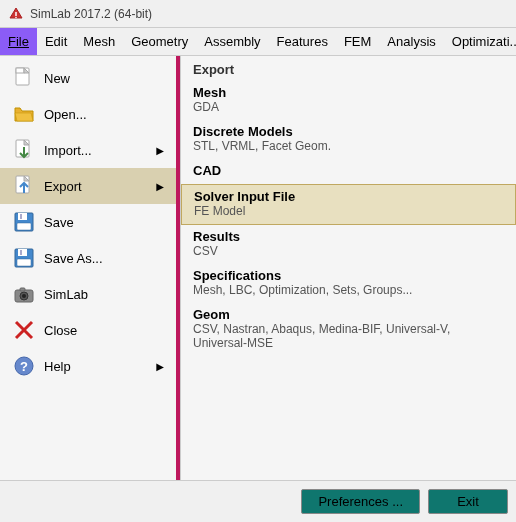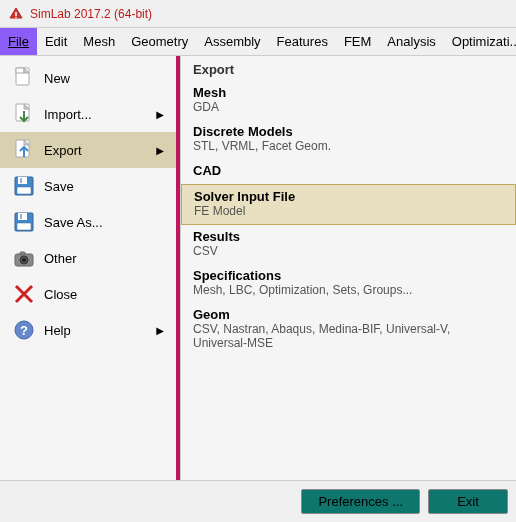--- a/index.html
+++ b/index.html
@@ -21,21 +21,21 @@
       padding: 0 8px;
       border-bottom: 1px solid #ccc;
     }
     .title-bar-logo {
       width: 16px;
       height: 16px;
       margin-right: 6px;
     }
     .title-bar-text {
       font-size: 12px;
-      color: #b91c1c;
+      color: #404040;
     }
 
     
     .menu-bar {
       background: #f0f0f0;
       height: 28px;
       display: flex;
       align-items: center;
       border-bottom: 1px solid #ccc;
     }
@@ -183,20 +183,29 @@
       <span class="icon">
         <svg width="22" height="22" viewBox="0 0 22 22">
           <rect x="3" y="1" width="13" height="17" rx="1" fill="white" stroke="#aaa" stroke-width="1"></rect>
           <rect x="3" y="1" width="8" height="5" rx="0" fill="white" stroke="#aaa" stroke-width="1"></rect>
           <polygon points="11,1 16,6 11,6" fill="#ccc" stroke="#aaa" stroke-width="1"></polygon>
         </svg>
       </span>
       <span class="label">New</span>
     </div>
 
+    <div class="file-menu-item">
+      <span class="icon">
+        <svg width="22" height="22" viewBox="0 0 22 22">
+          <path d="M2,8 L2,18 L20,18 L20,8 L9,8 L7,5 L2,5 Z" fill="#e8b030" stroke="#c09000" stroke-width="1"></path>
+          <path d="M2,10 L4,18 L20,18 L18,10 Z" fill="#f0c040" stroke="#c09000" stroke-width="0.5"></path>
+        </svg>
+      </span>
+      <span class="label">Open...</span>
+    </div>
 
     <div class="file-menu-item">
       <span class="icon">
         <svg width="22" height="22" viewBox="0 0 22 22">
           <rect x="3" y="1" width="13" height="17" rx="1" fill="white" stroke="#aaa" stroke-width="1"></rect>
           <polygon points="11,1 16,6 11,6" fill="#ccc" stroke="#aaa" stroke-width="1"></polygon>
           <path d="M7,14 L11,18 L15,14" fill="none" stroke="#448844" stroke-width="2"></path>
           <line x1="11" y1="8" x2="11" y2="18" stroke="#448844" stroke-width="2"></line>
         </svg>
       </span>
@@ -243,21 +252,21 @@
 
     <div class="file-menu-item">
       <span class="icon">
         <svg width="22" height="22" viewBox="0 0 22 22">
           <rect x="2" y="7" width="18" height="12" rx="2" fill="#888" stroke="#666" stroke-width="1"></rect>
           <circle cx="11" cy="13" r="4" fill="#555" stroke="#333" stroke-width="1"></circle>
           <circle cx="11" cy="13" r="2" fill="#222"></circle>
           <rect x="7" y="5" width="5" height="3" rx="1" fill="#888" stroke="#666" stroke-width="1"></rect>
         </svg>
       </span>
-      <span class="label">Other</span>
+      <span class="label">SimLab</span>
     </div>
 
     <div class="file-menu-item">
       <span class="icon">
         <svg width="22" height="22" viewBox="0 0 22 22">
           <line x1="3" y1="3" x2="19" y2="19" stroke="#cc2222" stroke-width="3"></line>
           <line x1="19" y1="3" x2="3" y2="19" stroke="#cc2222" stroke-width="3"></line>
         </svg>
       </span>
       <span class="label">Close</span>

